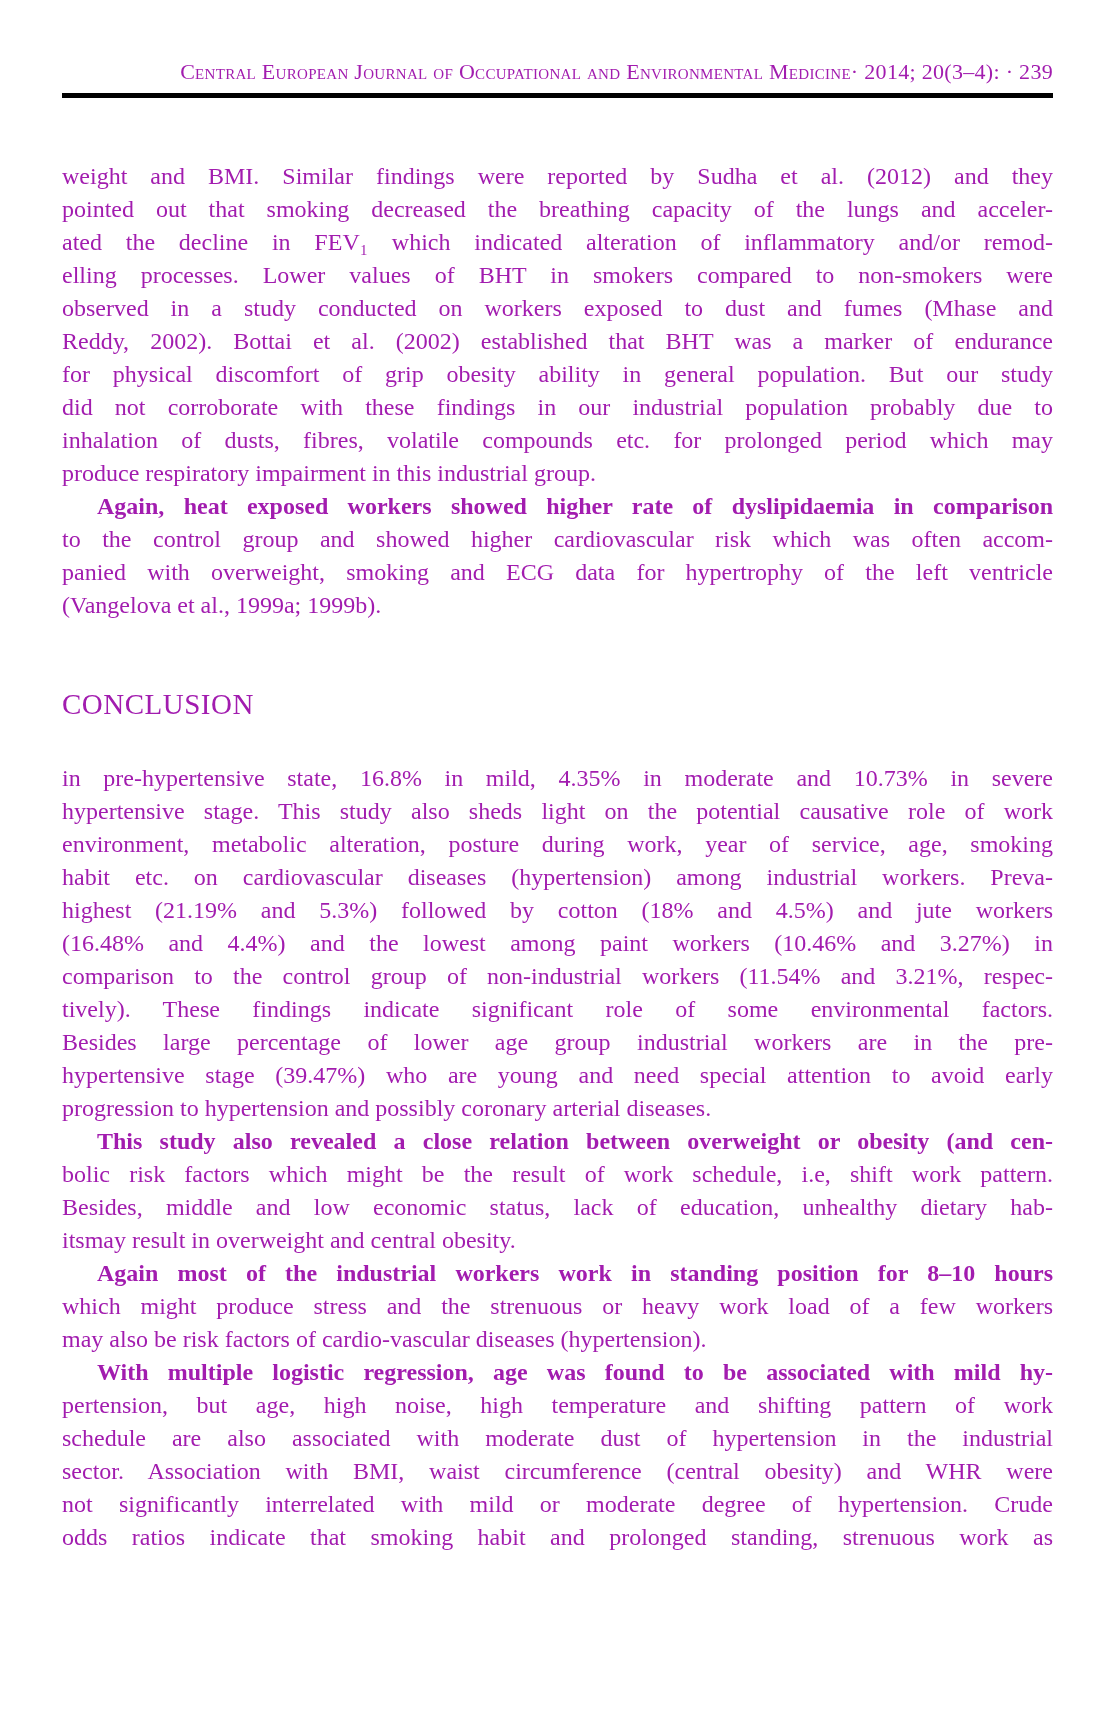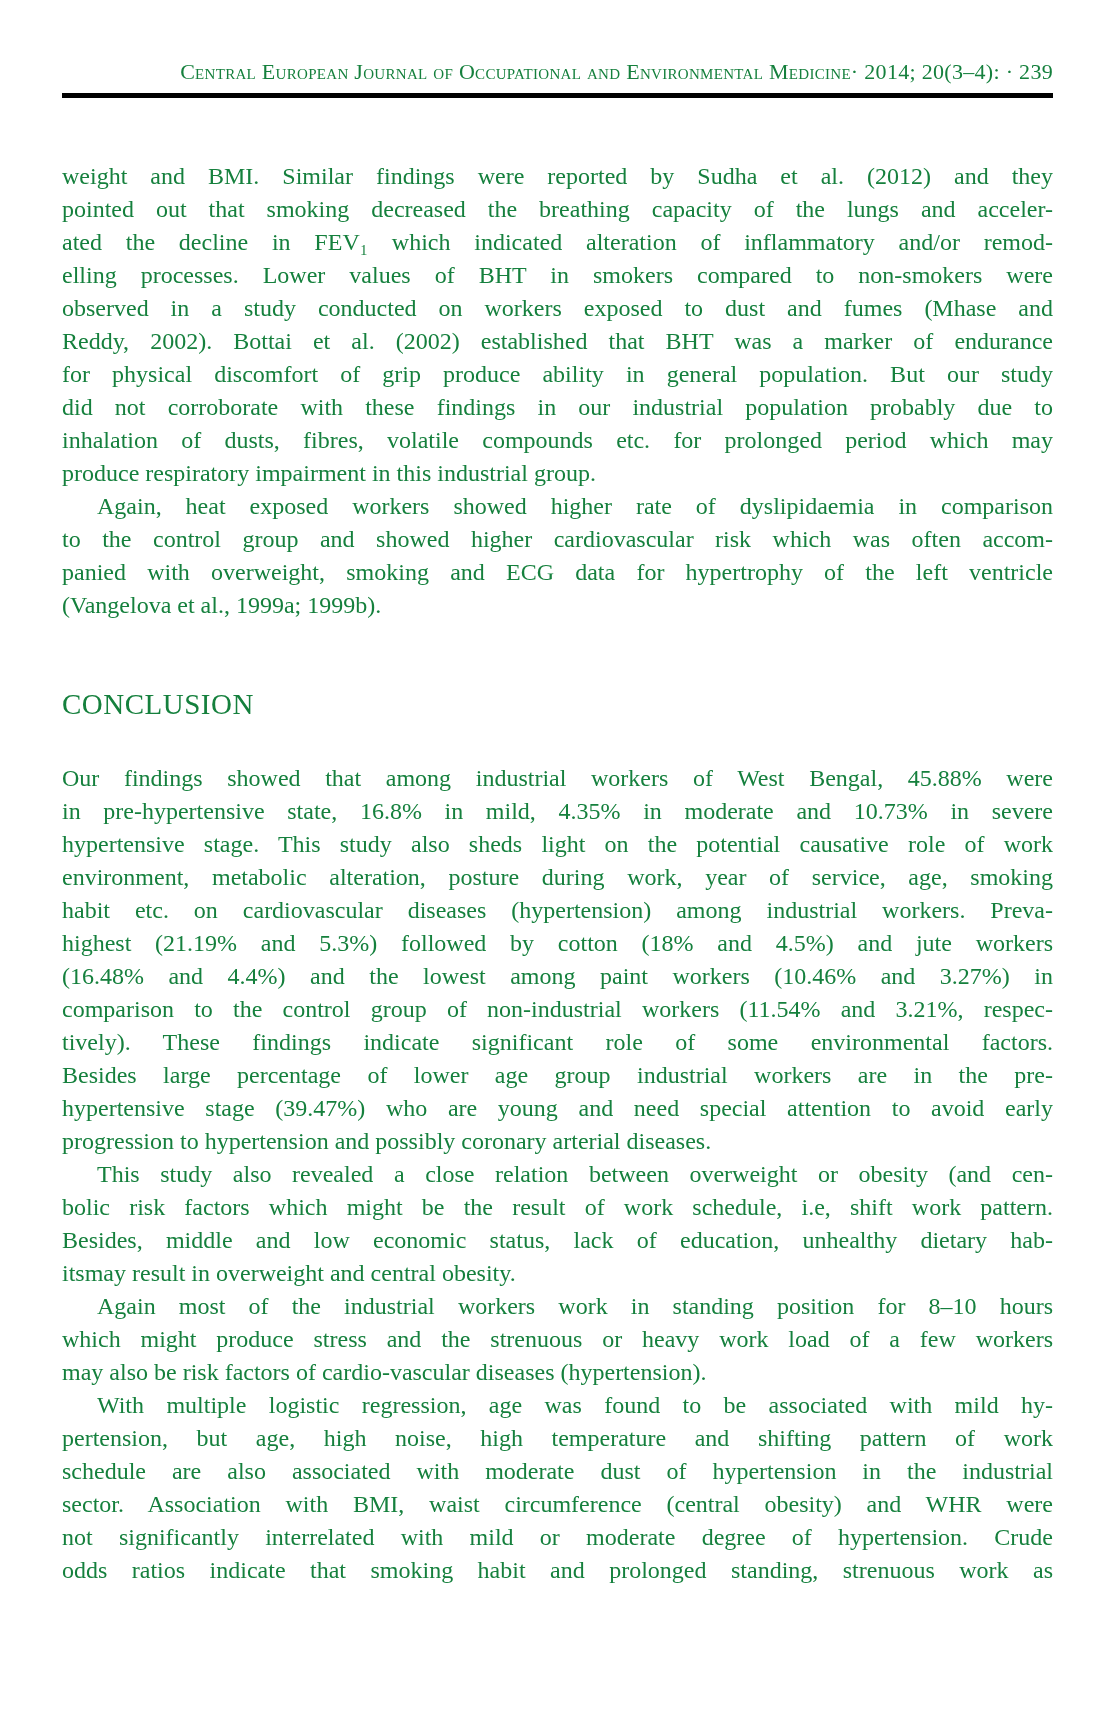--- a/index.html
+++ b/index.html
@@ -1,20 +1,20 @@
 <!DOCTYPE html>
 <html><head>
 <meta charset="utf-8">
 <style>
   html, body { margin: 0; padding: 0; background: #ffffff; }
   .page {
     width: 1112px;
     height: 1725px;
     background: #ffffff;
-    color: #15803d;
+    color: #a21caf;
     font-family: "Liberation Serif", "DejaVu Serif", serif;
     box-sizing: border-box;
     padding: 58px 59px 0 62px;
     overflow: hidden;
     position: relative;
   }
   .header-line {
     font-size: 22px;
     line-height: 28px;
     text-align: right;
@@ -33,21 +33,21 @@
   }
   .paragraph { margin: 0; }
   .line {
     line-height: 33px;
     text-align: justify;
     text-align-last: justify;
     white-space: nowrap;
     overflow: hidden;
   }
   .line.para-end { text-align-last: left; }
-  .line.indent { text-indent: 35px; }
+  .line.indent { text-indent: 35px; font-weight: bold; }
   .section-heading {
     font-size: 29px;
     font-weight: normal;
     letter-spacing: 0.5px;
     line-height: 36px;
     margin: 64px 0 40px 0;
   }
 </style>
 </head>
 <body>
@@ -56,34 +56,33 @@
   <div class="header-line">Central European Journal of Occupational and Environmental Medicine· 2014; 20(3–4): · 239</div>
   <div class="rule"></div>
   <div class="body-text">
       <div class="paragraph">
         <div class="line">weight and BMI. Similar findings were reported by Sudha et al. (2012) and they</div>
         <div class="line">pointed out that smoking decreased the breathing capacity of the lungs and acceler-</div>
         <div class="line">ated the decline in FEV₁ which indicated alteration of inflammatory and/or remod-</div>
         <div class="line">elling processes. Lower values of BHT in smokers compared to non-smokers were</div>
         <div class="line">observed in a study conducted on workers exposed to dust and fumes (Mhase and</div>
         <div class="line">Reddy, 2002). Bottai et al. (2002) established that BHT was a marker of endurance</div>
-        <div class="line">for physical discomfort of grip produce ability in general population. But our study</div>
+        <div class="line">for physical discomfort of grip obesity ability in general population. But our study</div>
         <div class="line">did not corroborate with these findings in our industrial population probably due to</div>
         <div class="line">inhalation of dusts, fibres, volatile compounds etc. for prolonged period which may</div>
         <div class="line para-end">produce respiratory impairment in this industrial group.</div>
       </div>
       <div class="paragraph">
         <div class="line indent">Again, heat exposed workers showed higher rate of dyslipidaemia in comparison</div>
         <div class="line">to the control group and showed higher cardiovascular risk which was often accom-</div>
         <div class="line">panied with overweight, smoking and ECG data for hypertrophy of the left ventricle</div>
         <div class="line para-end">(Vangelova et al., 1999a; 1999b).</div>
       </div>
       <div class="section-heading">CONCLUSION</div>
       <div class="paragraph">
-        <div class="line">Our findings showed that among industrial workers of West Bengal, 45.88% were</div>
         <div class="line">in pre-hypertensive state, 16.8% in mild, 4.35% in moderate and 10.73% in severe</div>
         <div class="line">hypertensive stage. This study also sheds light on the potential causative role of work</div>
         <div class="line">environment, metabolic alteration, posture during work, year of service, age, smoking</div>
         <div class="line">habit etc. on cardiovascular diseases (hypertension) among industrial workers. Preva-</div>
         <div class="line">highest (21.19% and 5.3%) followed by cotton (18% and 4.5%) and jute workers</div>
         <div class="line">(16.48% and 4.4%) and the lowest among paint workers (10.46% and 3.27%) in</div>
         <div class="line">comparison to the control group of non-industrial workers (11.54% and 3.21%, respec-</div>
         <div class="line">tively). These findings indicate significant role of some environmental factors.</div>
         <div class="line">Besides large percentage of lower age group industrial workers are in the pre-</div>
         <div class="line">hypertensive stage (39.47%) who are young and need special attention to avoid early</div>

